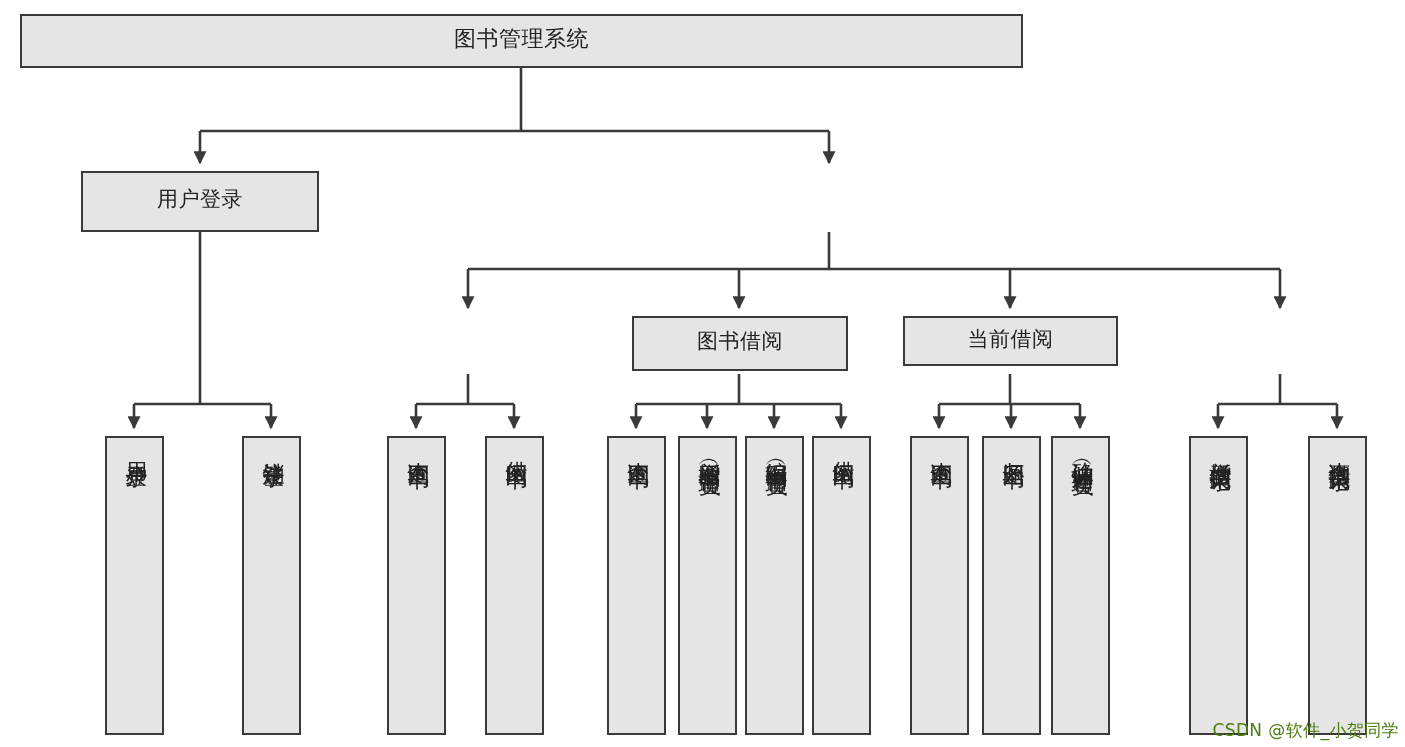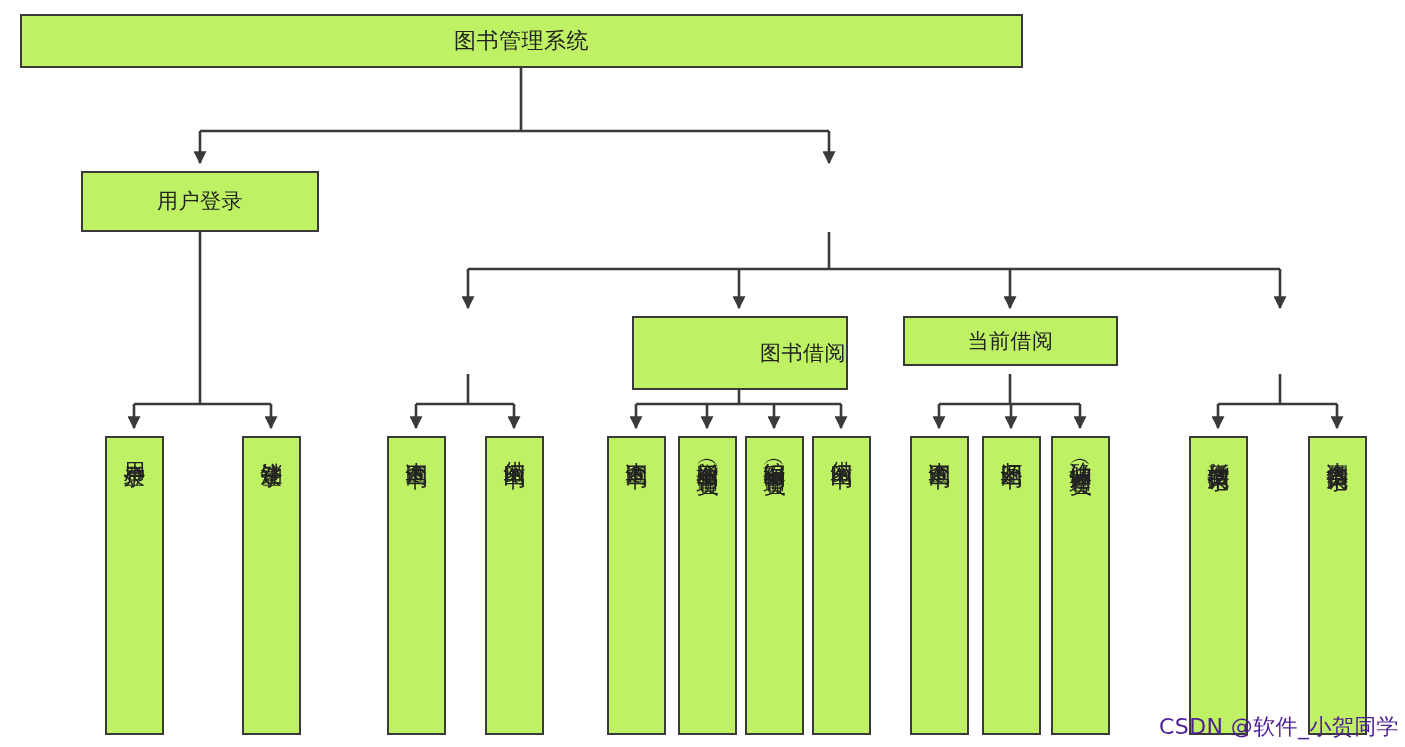--- a/index.html
+++ b/index.html
@@ -21,26 +21,27 @@
     position: absolute;
     left: 0;
     top: 0;
     width: 1405px;
     height: 747px;
     pointer-events: none;
   }
   .node {
     position: absolute;
     box-sizing: border-box;
-    background: #bef264;
+    background: #e5e5e5;
     border: 2px solid #3a3a3a;
     display: flex;
     align-items: center;
     justify-content: center;
     color: #222222;
+    font-family: Liberation Mono, monospace;
   }
   .node .label {
     display: block;
     text-align: center;
     line-height: 1.18;
     letter-spacing: 0.5px;
   }
   .node.horiz .label {
     writing-mode: horizontal-tb;
     font-size: 21px;
@@ -56,22 +57,22 @@
     writing-mode: vertical-rl;
     text-orientation: upright;
     font-size: 22px;
     letter-spacing: 2px;
     line-height: 1;
   }
   .watermark {
     position: absolute;
     right: 6px;
     bottom: 5px;
-    font-size: 22px;
-    color: #4c1d95;
+    font-size: 17px;
+    color: #4d7c0f;
     white-space: nowrap;
     letter-spacing: 0.4px;
   }
 </style>
 </head>
 <body>
 
 <div id="canvas">
 
   <svg id="wires" viewBox="0 0 1405 747" xmlns="http://www.w3.org/2000/svg">
@@ -125,21 +126,21 @@
   </svg>
 
   <div class="node horiz root" style="left: 20px; top: 14px; width: 1003px; height: 54px;">
     <span class="label">图书管理系统</span>
   </div>
 
   <div class="node horiz" style="left: 81px; top: 171px; width: 238px; height: 61px;">
     <span class="label">用户登录</span>
   </div>
 
-  <div class="node horiz" style="left: 632px; top: 316px; width: 216px; height: 74px; justify-content: flex-end;">
+  <div class="node horiz" style="left: 632px; top: 316px; width: 216px; height: 55px;">
     <span class="label">图书借阅</span>
   </div>
   <div class="node horiz" style="left: 903px; top: 316px; width: 215px; height: 50px;">
     <span class="label">当前借阅</span>
   </div>
 
   <div class="node vert" style="left: 105px; top: 436px; width: 59px; height: 299px;">
     <span class="label">用户登录</span>
   </div>
   <div class="node vert" style="left: 242px; top: 436px; width: 59px; height: 299px;">

